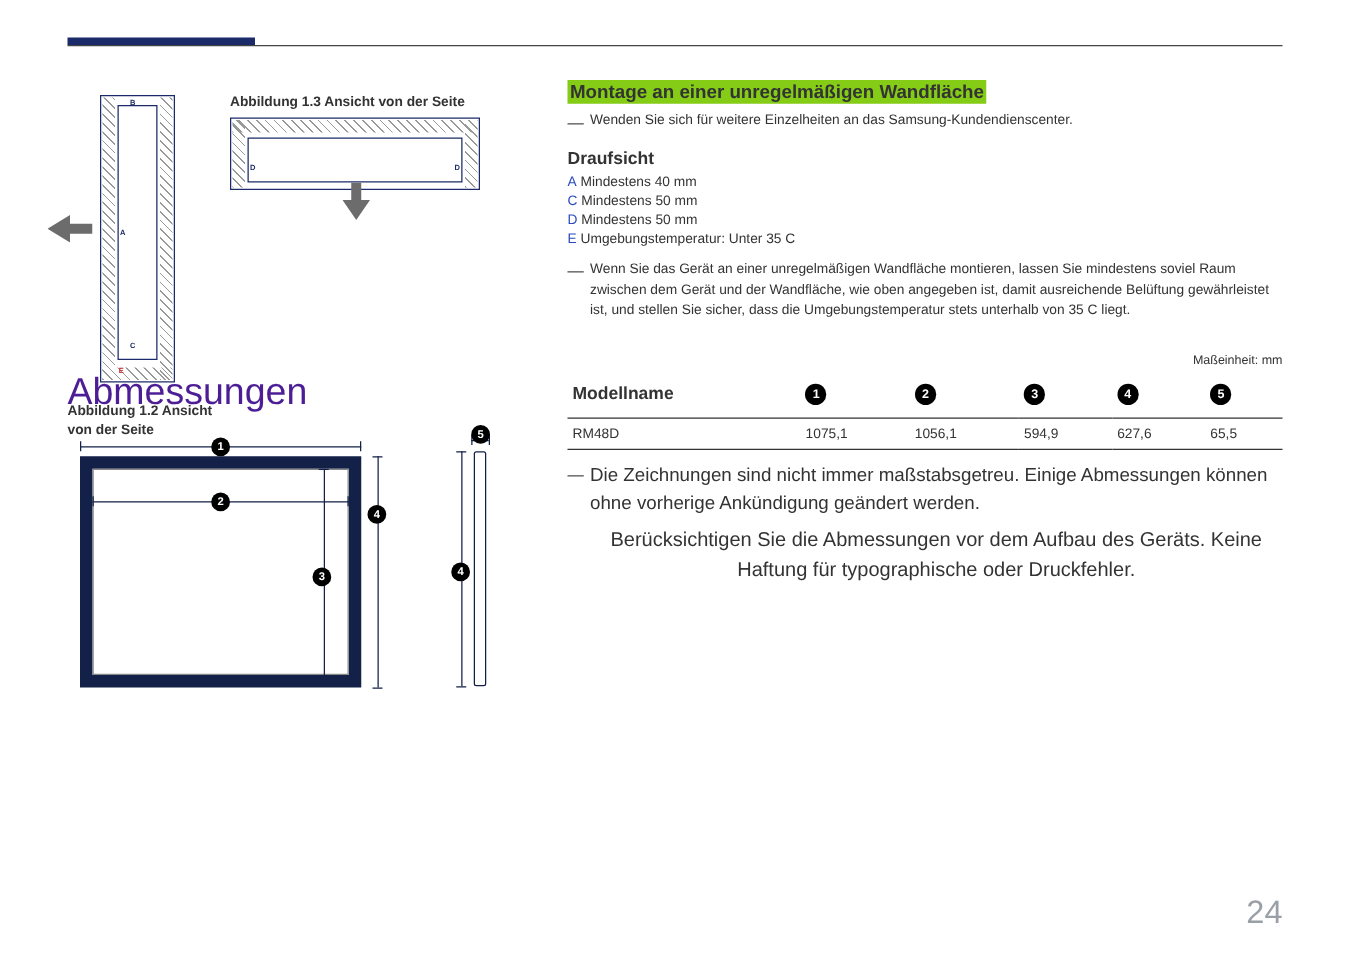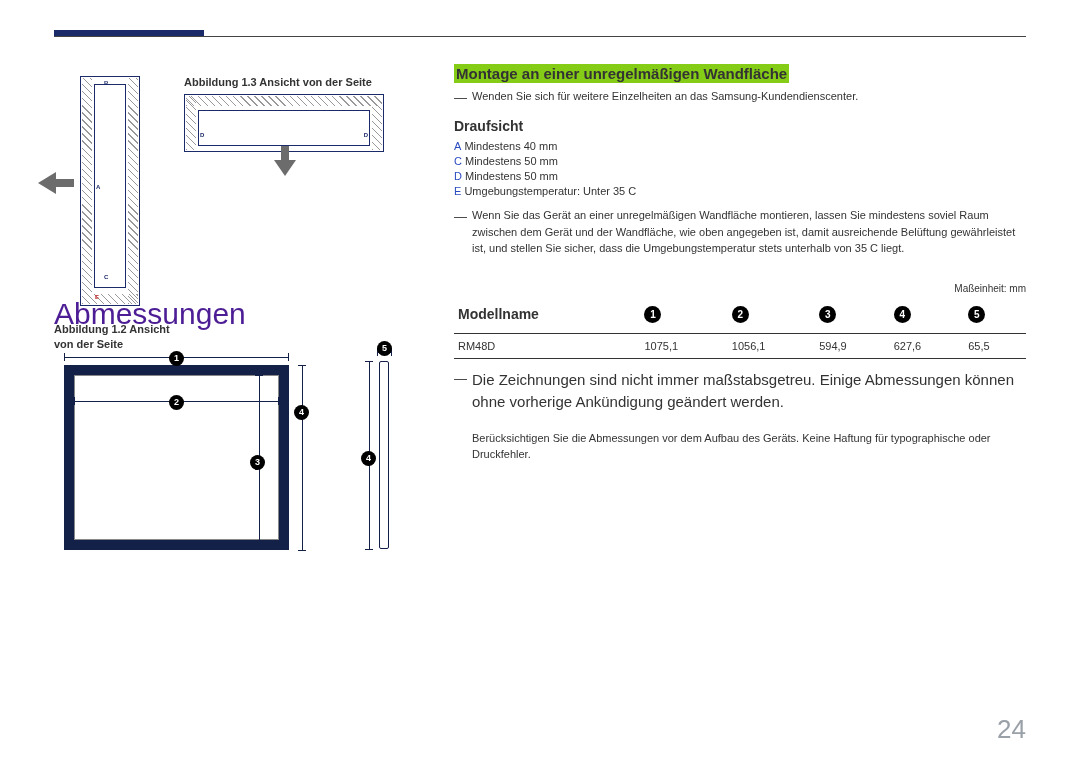--- a/index.html
+++ b/index.html
@@ -80,21 +80,21 @@
   
   .lower-right { flex:1; padding-left:10px; position:relative; }
   .unit { position:absolute; top:-14px; right:0; font-size:10px; color:#333; }
   table.dim { width:100%; border-collapse:collapse; font-size:11px; margin-top:0; }
   table.dim th { text-align:left; padding:8px 4px 10px 4px; border-bottom:1.5px solid #333; font-weight:bold; font-size:14px; }
   table.dim th.ncol { vertical-align:middle; }
   table.dim td { padding:6px 4px; border-bottom:1px solid #aaa; }
   table.dim tr.last td { border-bottom:1.5px solid #333; }
   .tbl-note { font-size:15px; color:#333; margin-top:10px; padding-left:18px; position:relative; line-height:1.5; }
   .tbl-note::before { content:"―"; position:absolute; left:0; top:0; color:#333; font-size:13px; }
-  .tbl-note2 { font-size:11px; color:#333; margin-top:16px; padding-left:18px; line-height:1.5; }
+  .tbl-note2 { font-size:16px; color:#333; margin-top:6px; padding-left:18px; line-height:1.5;text-align:center; }
 </style>
 </head>
 <body>
 
 <div class="accent-bar"></div>
 <div class="top-rule"></div>
 
 <div class="upper">
   <div class="left-col">
 

